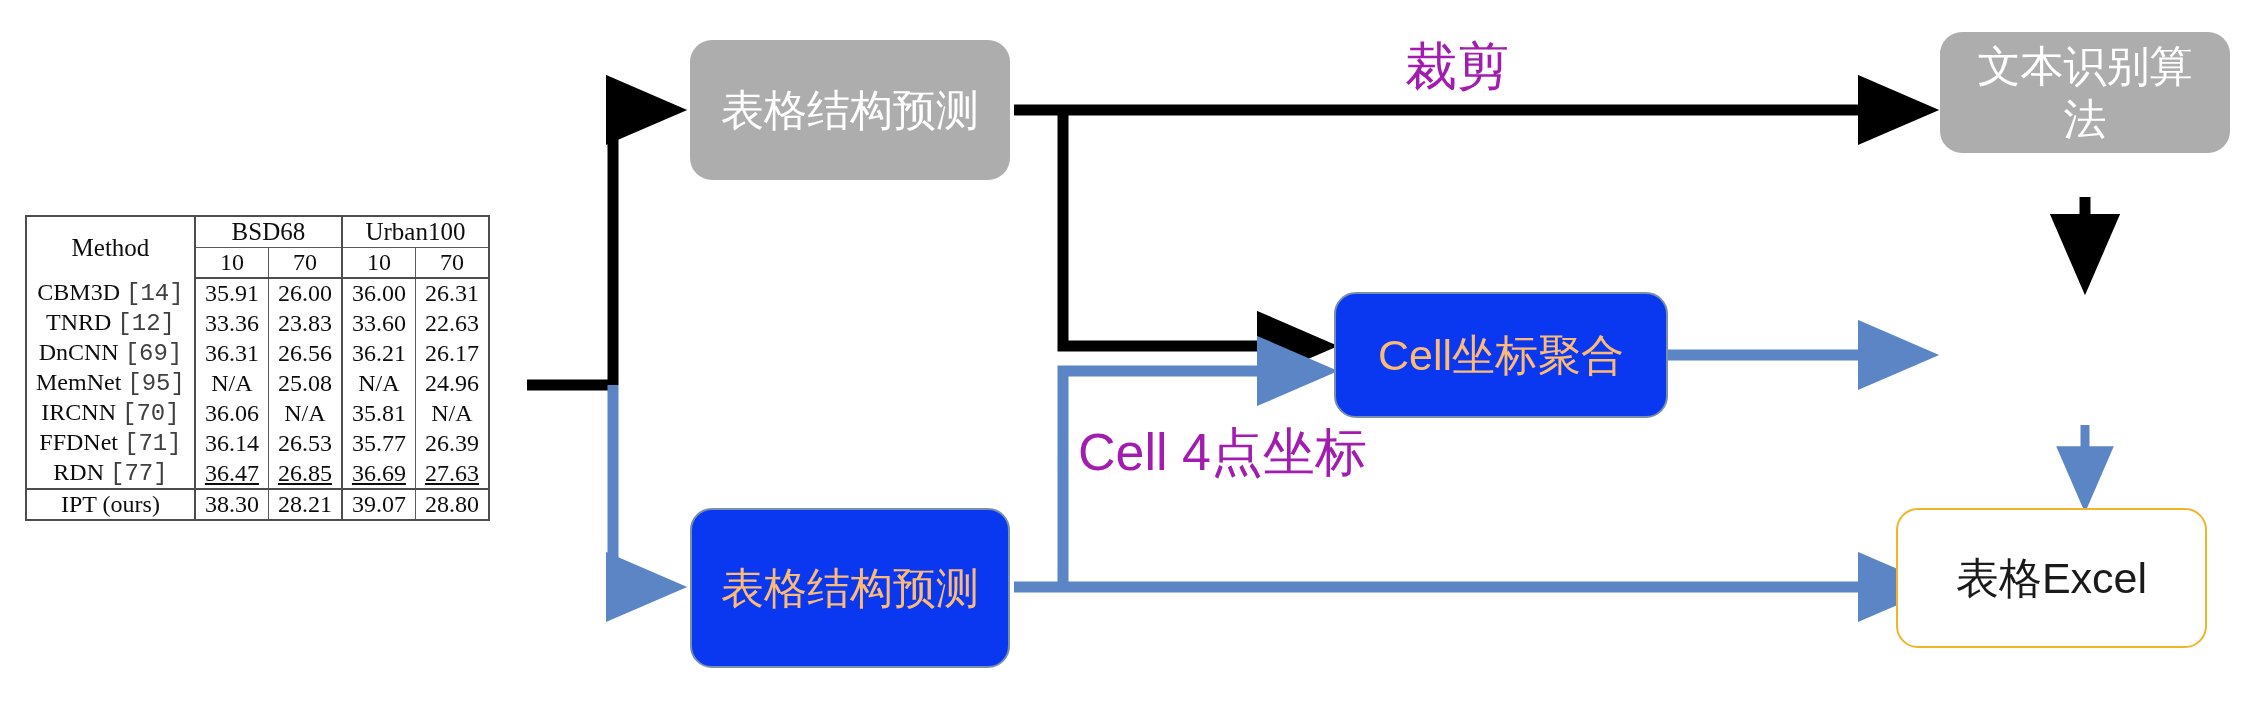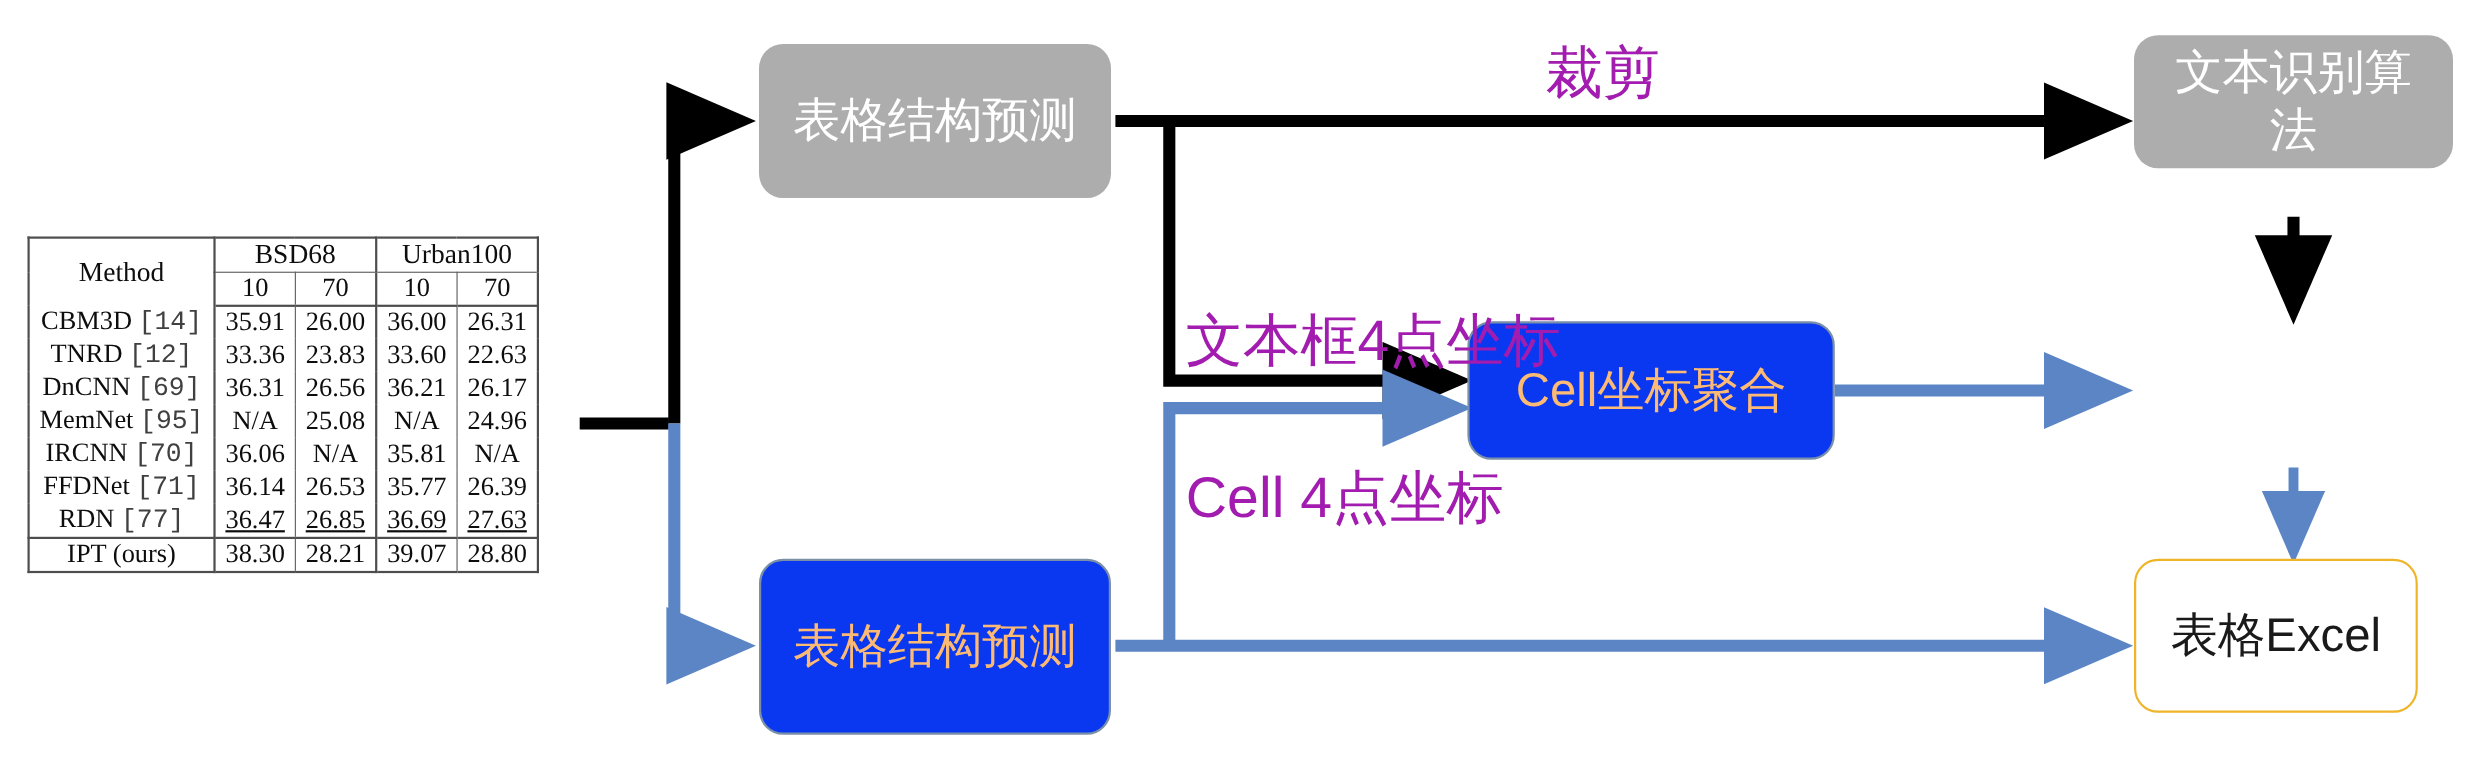--- a/index.html
+++ b/index.html
@@ -172,31 +172,28 @@
 
   <div class="node node-blue" style="left:1334px; top:292px; width:334px; height:126px;">
     <span>Cell坐标聚合</span>
   </div>
 
 
   <div class="node node-blue" style="left:690px; top:508px; width:320px; height:160px;">
     <span>表格结构预测</span>
   </div>
 
-  <div class="node node-outline" style="left:1940px; top:508px; width:258px; height:140px;">
+  <div class="node node-outline" style="left:1896px; top:508px; width:311px; height:140px;">
     <span>表格Excel</span>
   </div>
 
   <div class="edge-label" style="left:1405px; top:32px;">
     <span>裁剪</span>
   </div>
 
-  <div class="edge-label" style="left:1078px; top:275px;">
-    <span>文本框4点坐标</span>
-  </div>
 
   <div class="edge-label" style="left:1078px; top:418px;">
     <span>Cell 4点坐标</span>
   </div>
 
 
   <div id="table-figure">
     <table class="paper-table">
       <tbody>
 

